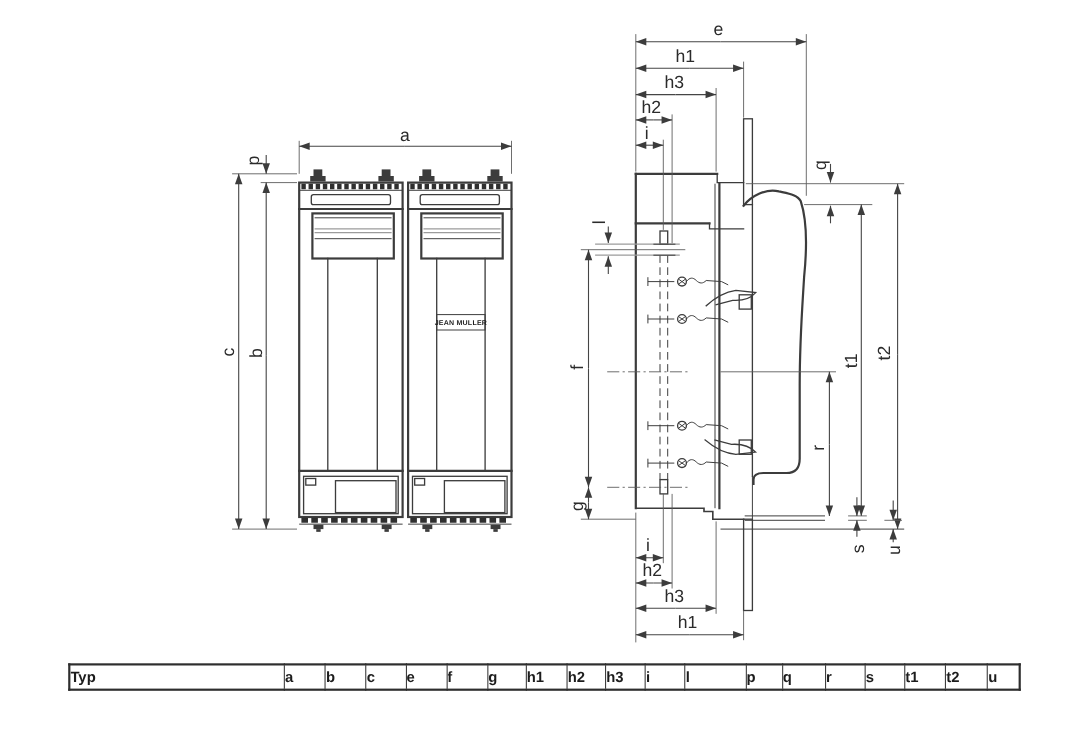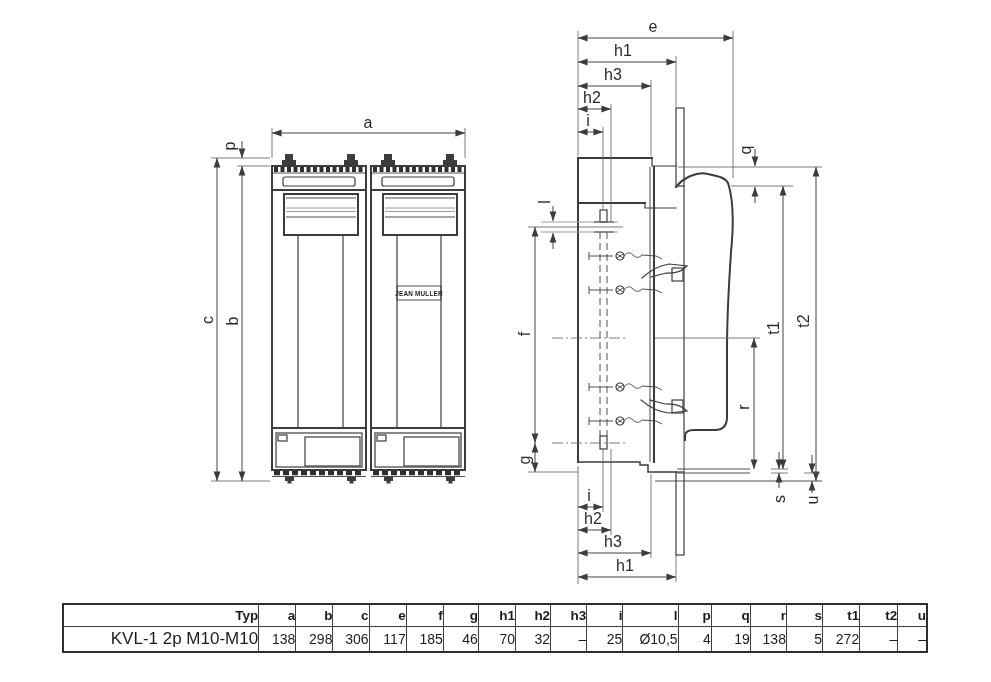--- a/index.html
+++ b/index.html
@@ -19,21 +19,21 @@
   .dd{stroke-dasharray:11 3 2 3;}
   .fillg{fill:#3c3c3c;stroke:none;}
   .serr{stroke:#2f2f2f;stroke-width:5;stroke-dasharray:4 2.5;fill:none;}
   .serrb{stroke:#2f2f2f;stroke-width:4.5;stroke-dasharray:6 3;fill:none;}
   text.dl{font:16px "Liberation Sans", sans-serif;fill:#2b2b2b;}
   text.brand{font:bold 6.4px "Liberation Sans", sans-serif;fill:#1d1d1d;letter-spacing:.2px;}
 
   
   table.dim-table{position:absolute;left:62px;top:603px;width:866px;border-collapse:collapse;
       table-layout:fixed;border:2px solid #2e2e2e;background:#fff;}
-  table.dim-table td{border:1px solid #3f3f3f;text-align:right;vertical-align:middle;
+  table.dim-table td{border:1px solid #3f3f3f;text-align:left;vertical-align:middle;
       padding:0;color:#1c1c1c;white-space:nowrap;overflow:hidden;}
   tr.hdr td{height:21px;font-weight:bold;font-size:13.5px;}
   tr.val td{height:24px;font-size:14px;}
   tr.val td.typ{font-size:17px;}
 </style>
 </head>
 <body>
 
 <div class="canvas">
 <svg width="991" height="682" viewBox="0 0 991 682">
@@ -359,36 +359,15 @@
     <td>i</td>
     <td>l</td>
     <td>p</td>
     <td>q</td>
     <td>r</td>
     <td>s</td>
     <td>t1</td>
     <td>t2</td>
     <td>u</td>
   </tr>
-  <tr class="val">
-    <td class="typ">KVL-1 2p M10-M10</td>
-    <td>138</td>
-    <td>298</td>
-    <td>306</td>
-    <td>117</td>
-    <td>185</td>
-    <td>46</td>
-    <td>70</td>
-    <td>32</td>
-    <td>–</td>
-    <td>25</td>
-    <td>Ø10,5</td>
-    <td>4</td>
-    <td>19</td>
-    <td>138</td>
-    <td>5</td>
-    <td>272</td>
-    <td>–</td>
-    <td>–</td>
-  </tr>
 </tbody>
     </table>
 </div>
 
 </body></html>

